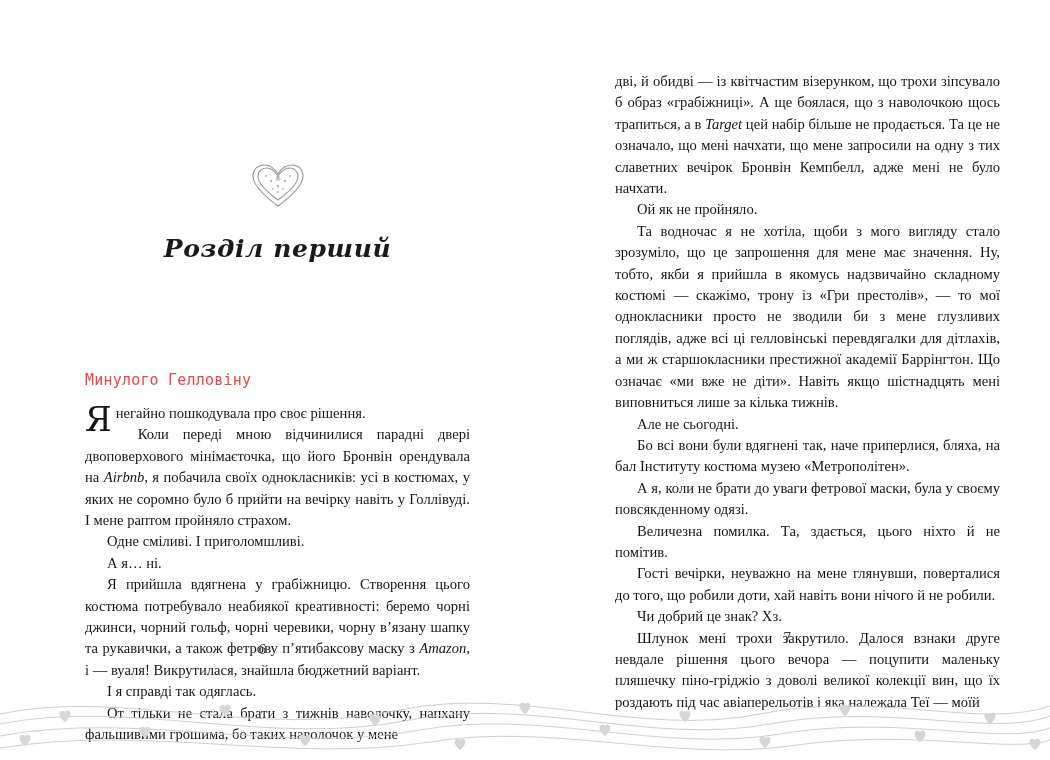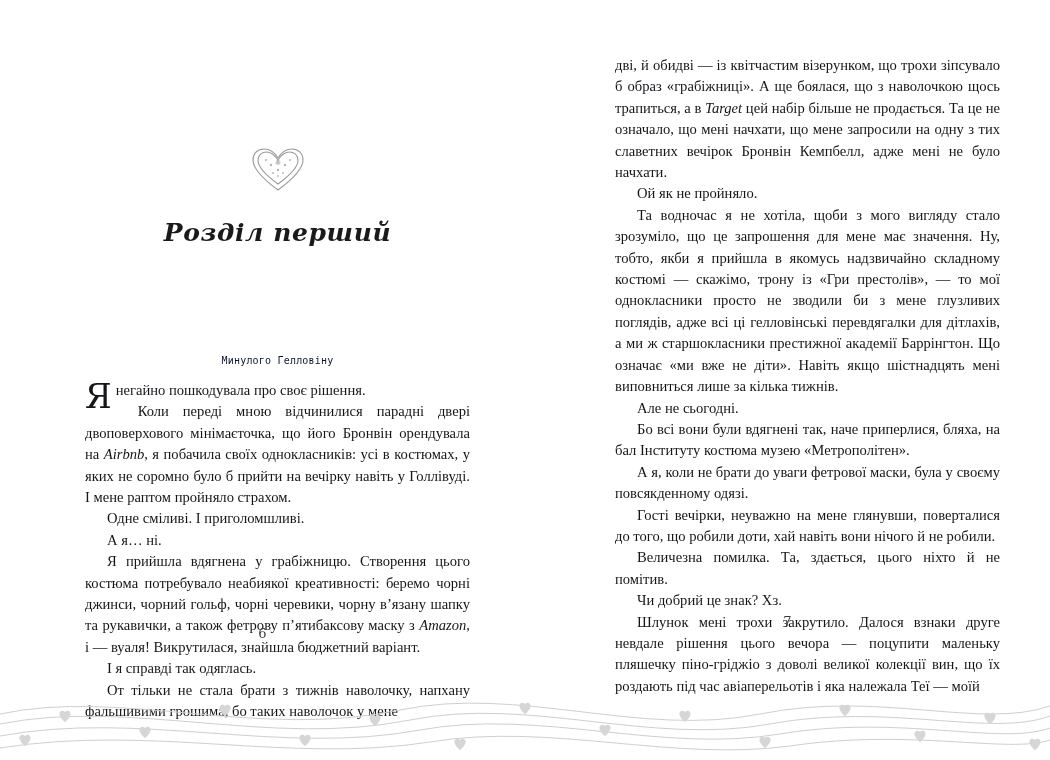--- a/index.html
+++ b/index.html
@@ -15,21 +15,21 @@
     color: #1a1a1a;
   }
   .spread {
     position: relative;
     width: 1050px;
     height: 760px;
     background: #ffffff;
   }
   .page {
     position: absolute;
-    top: 0;
+    top: 16px;
     height: 676px;
   }
   .page-left { left: 0; width: 525px; margin-top: 12px; }
   .page-right { left: 525px; width: 525px; }
 
   .col {
     position: absolute;
     top: 55px;
     width: 385px;
   }
@@ -52,26 +52,25 @@
     font-weight: bold;
     font-size: 25px;
     letter-spacing: 0.6px;
     color: #1a1a1a;
     margin-top: 22px;
     margin-bottom: 0;
   }
 
   .date-line {
     font-family: "DejaVu Sans Mono", monospace;
-    font-size: 10px;
+    font-size: 15px;
     letter-spacing: 0.2px;
-    color: #0f172a;
+    color: #ef4444;
     margin-top: 108px;
     margin-bottom: 14px;
-    text-align: center;
   }
 
   p.body {
     margin: 0;
     font-size: 14.6px;
     line-height: 21.4px;
     text-align: justify;
     text-indent: 22px;
     color: #15161a;
     hyphens: auto;
@@ -155,22 +154,22 @@
   </div>
 
   <div class="page page-right">
     <div class="col">
       <p class="body first">дві, й обидві — із квітчастим візерунком, що трохи зіпсувало б образ «грабіжниці». А ще боялася, що з наволочкою щось трапиться, а в <em>Target</em> цей набір більше не продається. Та це не означало, що мені начхати, що мене запросили на одну з тих славетних вечірок Бронвін Кемпбелл, адже мені не було начхати.</p>
       <p class="body">Ой як не пройняло.</p>
       <p class="body">Та водночас я не хотіла, щоби з мого вигляду стало зрозуміло, що це запрошення для мене має значення. Ну, тобто, якби я прийшла в якомусь надзвичайно складному костюмі — скажімо, трону із «Гри престолів», — то мої однокласники просто не зводили би з мене глузливих поглядів, адже всі ці гелловінські перевдягалки для дітлахів, а ми ж старшокласники престижної академії Баррінгтон. Що означає «ми вже не діти». Навіть якщо шістнадцять мені виповниться лише за кілька тижнів.</p>
       <p class="body">Але не сьогодні.</p>
       <p class="body">Бо всі вони були вдягнені так, наче приперлися, бляха, на бал Інституту костюма музею «Метрополітен».</p>
       <p class="body">А я, коли не брати до уваги фетрової маски, була у своєму повсякденному одязі.</p>
+      <p class="body">Величезна помилка. Та, здається, цього ніхто й не помітив.</p>
       <p class="body">Гості вечірки, неуважно на мене глянувши, поверталися до того, що робили доти, хай навіть вони нічого й не робили.</p>
-      <p class="body">Величезна помилка. Та, здається, цього ніхто й не помітив.</p>
       <p class="body">Чи добрий це знак? Хз.</p>
       <p class="body">Шлунок мені трохи закрутило. Далося взнаки друге невдале рішення цього вечора — поцупити маленьку пляшечку піно-гріджіо з доволі великої колекції вин, що їх роздають під час авіаперельотів і яка належала Теї — моїй</p>
     </div>
 
     <div class="folio">7</div>
   </div>
 
   <div class="footer-decor">
     <svg width="1050" height="80" viewBox="0 0 1050 80" aria-hidden="true">
       <g fill="none" stroke="#cfcfcf" stroke-width="1">

